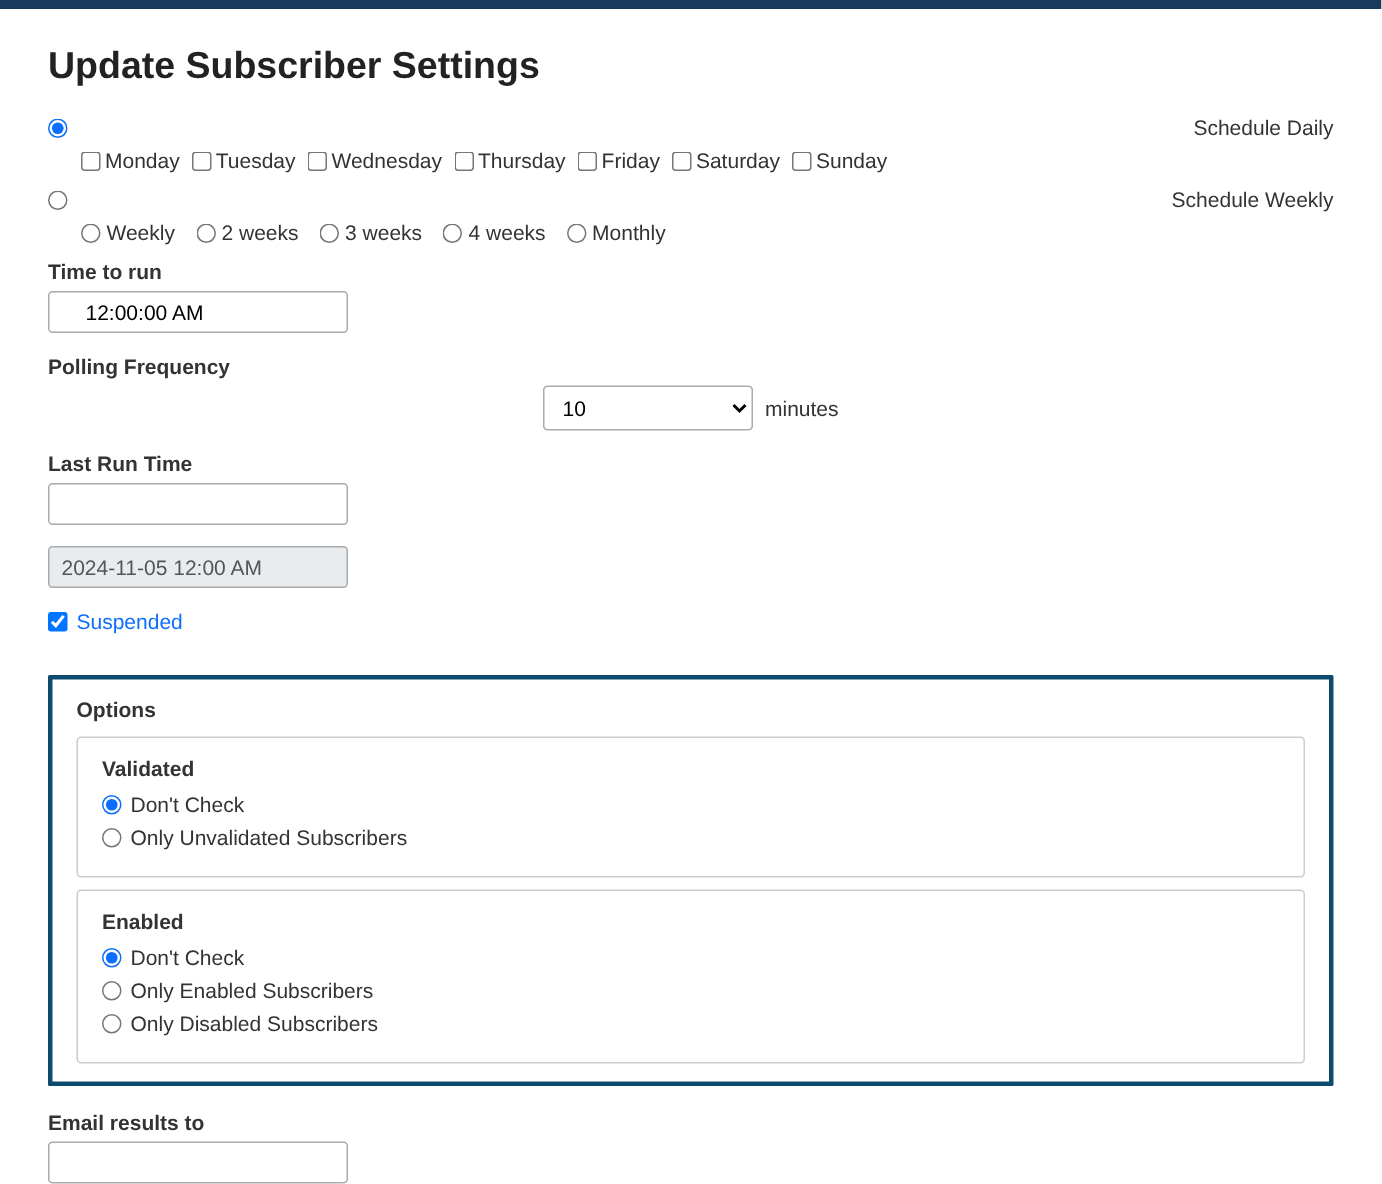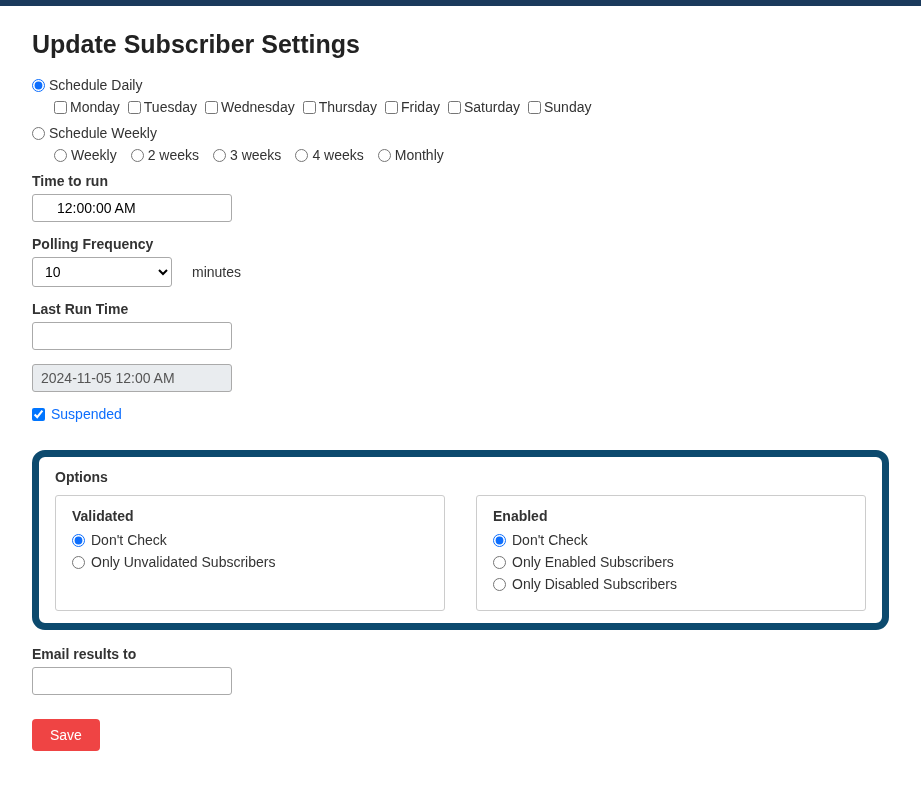--- a/index.html
+++ b/index.html
@@ -30,20 +30,21 @@
     }
     .section {
       margin-bottom: 10px;
     }
     .radio-row {
       display: flex;
       align-items: center;
       margin-bottom: 6px;
       flex-wrap: wrap;
       gap: 4px;
+      justify-content: space-between;
     }
     .radio-row label {
       display: flex;
       align-items: center;
       gap: 4px;
       cursor: pointer;
     }
     .radio-row input[type="radio"],
     .radio-row input[type="checkbox"] {
       cursor: pointer;
@@ -105,21 +106,22 @@
       border: 1px solid #aaa;
       border-radius: 3px;
       padding: 5px 8px;
       font-size: 14px;
       width: 200px;
       background: #fff;
     }
     .select-with-unit {
       display: flex;
       align-items: center;
-      gap: 20px;
+      gap: 8px;
+      justify-content: center;
     }
     select {
       border: 1px solid #aaa;
       border-radius: 3px;
       padding: 5px 8px;
       font-size: 14px;
       width: 140px;
       background: #fff;
       cursor: pointer;
     }
@@ -127,34 +129,35 @@
       display: flex;
       align-items: center;
       gap: 6px;
       margin-bottom: 10px;
     }
     .suspended-row label {
       color: #0d6efd;
       cursor: pointer;
     }
     .options-section {
-      border: 7px solid #0c4a6e;
-      border-radius: 13px;
+      border: 3px solid #0c4a6e;
+      border-radius: 1px;
       padding: 12px 16px;
       margin-bottom: 16px;
       margin-top: 28px;
     }
     .options-title {
       font-weight: bold;
       margin-bottom: 10px;
       font-size: 14px;
     }
     .options-grid {
       display: flex;
-      gap: 31px;
+      gap: 8px;
+      flex-direction: column;
     }
     .options-box {
       border: 1px solid #ccc;
       border-radius: 3px;
       padding: 12px 16px;
       flex: 1;
     }
     .options-box-title {
       font-weight: bold;
       margin-bottom: 8px;

